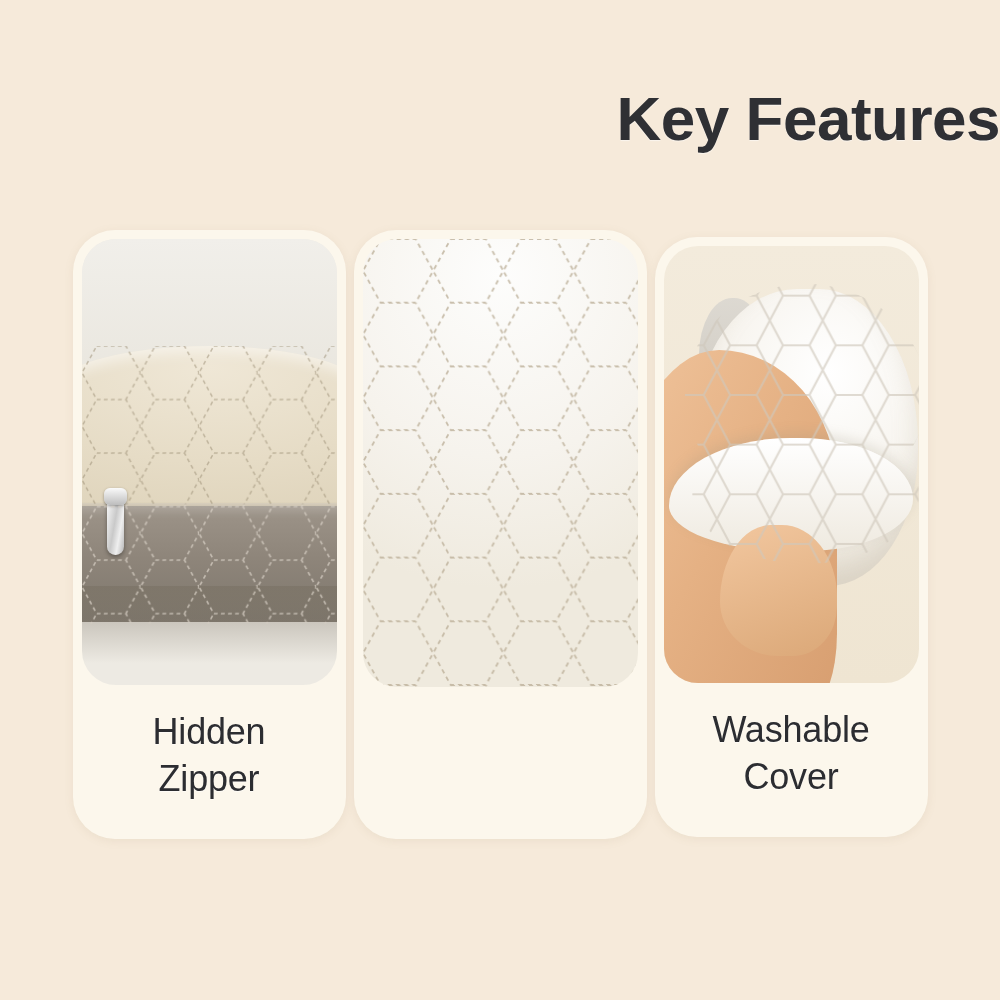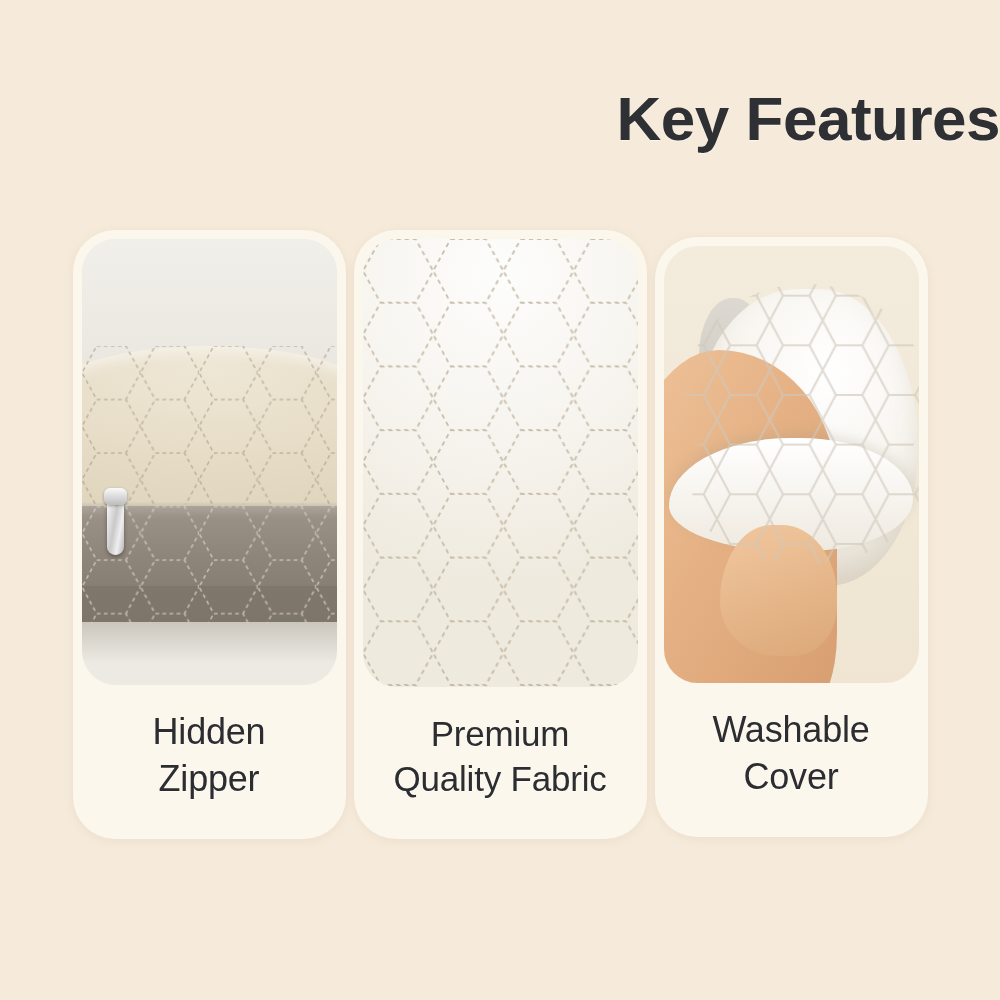--- a/index.html
+++ b/index.html
@@ -237,24 +237,20 @@
           <defs>
             <pattern id="hexC" width="74" height="64" patternUnits="userSpaceOnUse">
               <path d="M18.5 0 L55.5 0 L74 32 L55.5 64 L18.5 64 L0 32 Z" fill="none" stroke="#bdb09a" stroke-width="1.9" stroke-dasharray="4.5 4" opacity=".8"></path>
             </pattern>
           </defs>
           <rect x="-40" y="-30" width="380" height="520" fill="url(#hexC)"></rect>
         </svg>
       </div>
     </div>
 
-    <div class="label">
-      <span class="label-text">Premium
-Quality Fabric</span>
-    </div>
   </div>
 
   <div class="card card-3 card-short">
 
     <div class="photo p3">
       <div class="p3-grey"></div>
       <div class="p3-pillow"></div>
       <div class="p3-arm"></div>
       <div class="p3-fold"></div>
       <div class="p3-thumb"></div>

